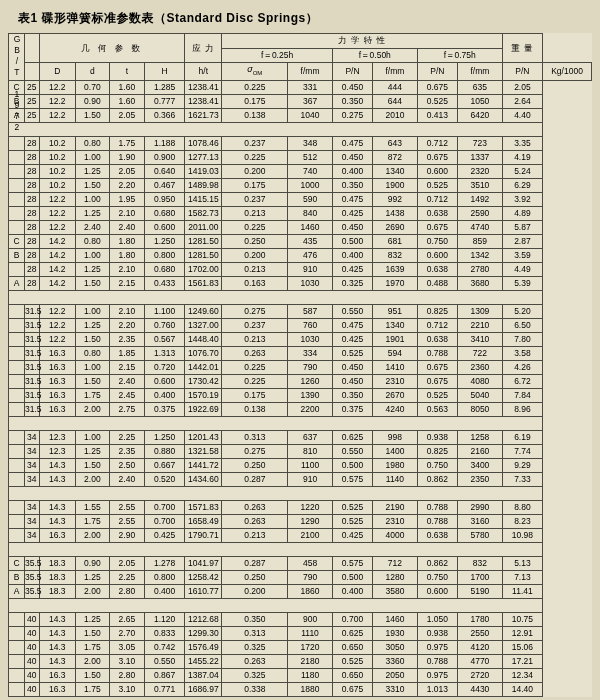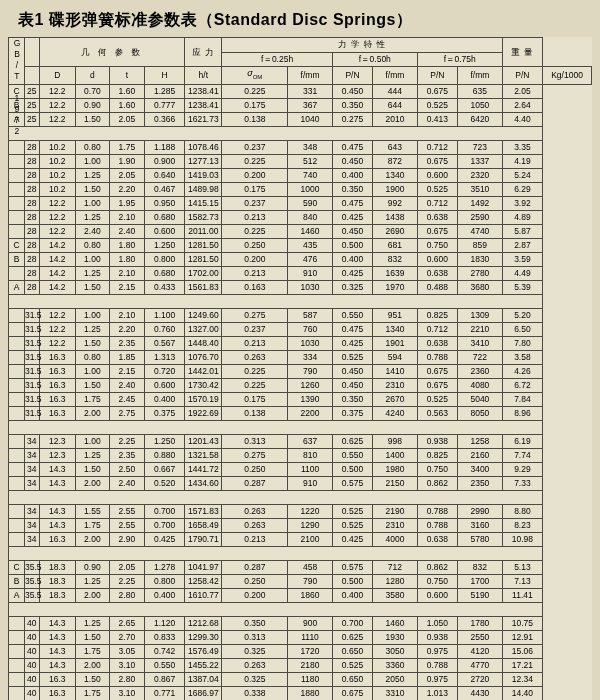--- a/index.html
+++ b/index.html
@@ -11,21 +11,21 @@
     overflow:hidden;
   }
   .page{
     width:600px;height:700px;
     box-sizing:border-box;
     padding:6px 8px 0 8px;
     background:#ded8c0;
     position:relative;
   }
   .title{
-    font-size:16px;
+    font-size:12px;
     font-weight:bold;
     letter-spacing:0.5px;
     padding:4px 0 6px 10px;
     color:#000;
     white-space:nowrap;
   }
   table.main{
     border-collapse:collapse;
     width:584px;
     table-layout:fixed;
@@ -316,21 +316,21 @@
           <td class="num">14.2</td>
           <td class="num">1.00</td>
           <td class="num">1.80</td>
           <td class="num">0.800</td>
           <td class="num">1281.50</td>
           <td class="num">0.200</td>
           <td class="num">476</td>
           <td class="num">0.400</td>
           <td class="num">832</td>
           <td class="num">0.600</td>
-          <td class="num">1830</td>
+          <td class="num">1342</td>
           <td class="num">3.59</td>
         </tr>
         <tr>
           <td class="cls hdr-sm"></td>
           <td class="num">28</td>
           <td class="num">14.2</td>
           <td class="num">1.25</td>
           <td class="num">2.10</td>
           <td class="num">0.680</td>
           <td class="num">1702.00</td>
@@ -544,21 +544,21 @@
           <td class="cls hdr-sm"></td>
           <td class="num">34</td>
           <td class="num">14.3</td>
           <td class="num">2.00</td>
           <td class="num">2.40</td>
           <td class="num">0.520</td>
           <td class="num">1434.60</td>
           <td class="num">0.287</td>
           <td class="num">910</td>
           <td class="num">0.575</td>
-          <td class="num">2150</td>
+          <td class="num">1140</td>
           <td class="num">0.862</td>
           <td class="num">2350</td>
           <td class="num">7.33</td>
         </tr>
         <tr class="sep">
           <td colspan="14"></td>
         </tr>
         <tr>
           <td class="cls hdr-sm"></td>
           <td class="num">34</td>

